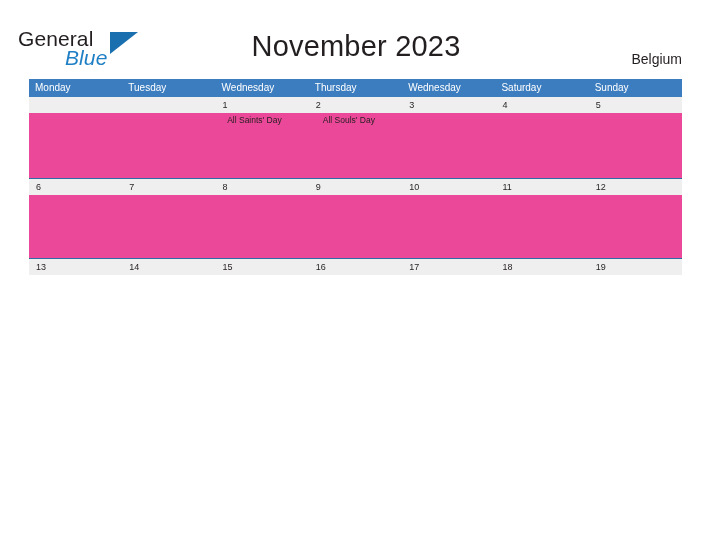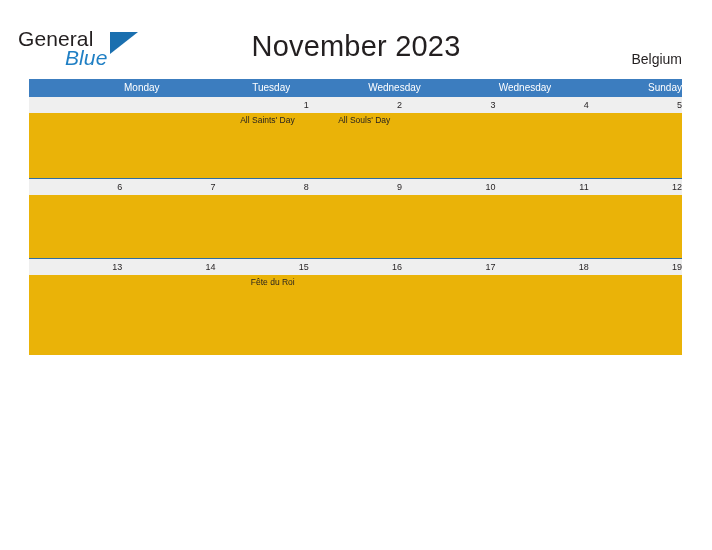--- a/index.html
+++ b/index.html
@@ -88,21 +88,20 @@
     color: #231f20;
     margin-top: 6px;
   }
 
   
   .calendar {
     position: absolute;
     left: 29px;
     top: 79px;
     width: 653px;
-    text-align: right;
   }
 
   .weekdays {
     display: flex;
     width: 653px;
     height: 18px;
     background: #3c7dbf;
   }
   .weekday {
     flex: 1 1 0;
@@ -128,21 +127,21 @@
   .week-strip {
     display: flex;
     width: 653px;
     height: 16px;
     background: #efefef;
   }
   .week-body {
     display: flex;
     width: 653px;
     height: 80px;
-    background: #eab308;
+    background: #ec4899;
     gap: 16px;
   }
 
   .daynum {
     flex: 1 1 0;
     font-size: 9px;
     line-height: 16px;
     padding-left: 7px;
     box-sizing: border-box;
     color: #231f20;
@@ -176,21 +175,23 @@
     <div class="cal-title">November 2023</div>
 
     <div class="country">Belgium</div>
   </div>
 
   <div class="calendar">
     <div class="weekdays">
         <div class="weekday">Monday</div>
         <div class="weekday">Tuesday</div>
         <div class="weekday">Wednesday</div>
+        <div class="weekday">Thursday</div>
         <div class="weekday">Wednesday</div>
+        <div class="weekday">Saturday</div>
         <div class="weekday">Sunday</div>
       </div>
     <div id="weeks-container">
         <div class="week">
           <div class="week-strip">
             <div class="daynum"></div>
             <div class="daynum"></div>
             <div class="daynum">1</div>
             <div class="daynum">2</div>
             <div class="daynum">3</div>
@@ -233,28 +234,17 @@
         <div class="week">
           <div class="week-strip">
             <div class="daynum">13</div>
             <div class="daynum">14</div>
             <div class="daynum">15</div>
             <div class="daynum">16</div>
             <div class="daynum">17</div>
             <div class="daynum">18</div>
             <div class="daynum">19</div>
           </div>
-          <div class="week-body">
-            <div class="dayevents"></div>
-            <div class="dayevents"></div>
-            <div class="dayevents">
-              <div class="event">Fête du Roi</div>
-            </div>
-            <div class="dayevents"></div>
-            <div class="dayevents"></div>
-            <div class="dayevents"></div>
-            <div class="dayevents"></div>
-          </div>
         </div>
       </div>
   </div>
 
 </div>
 
 </body></html>

